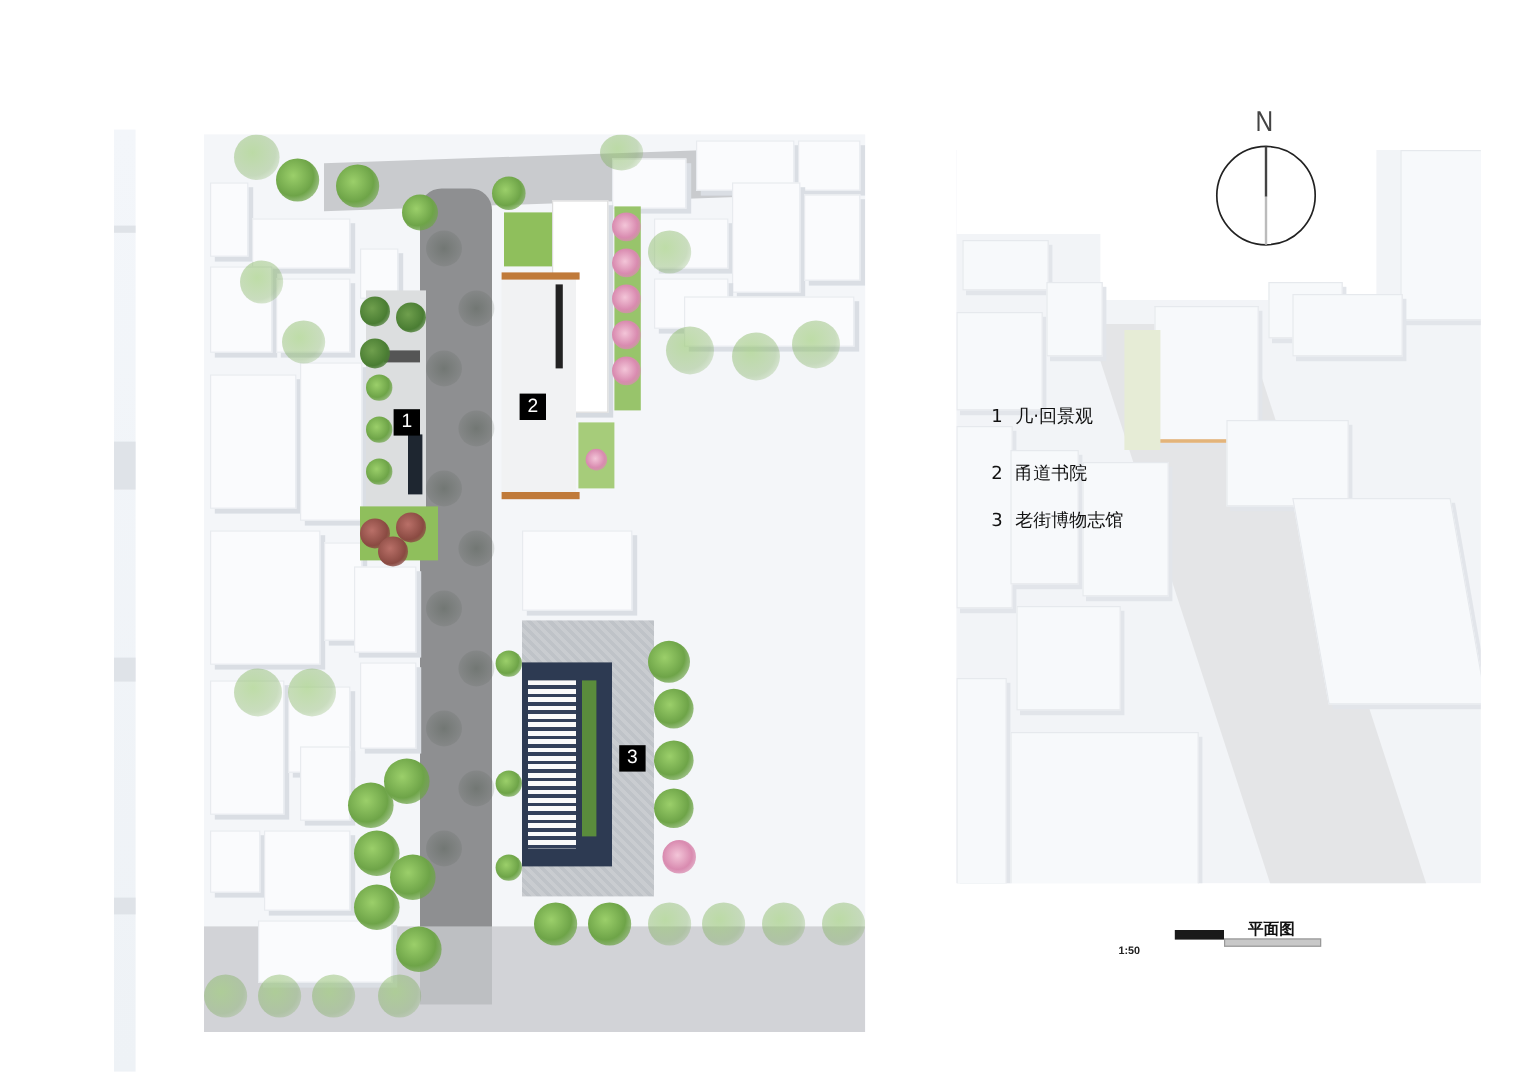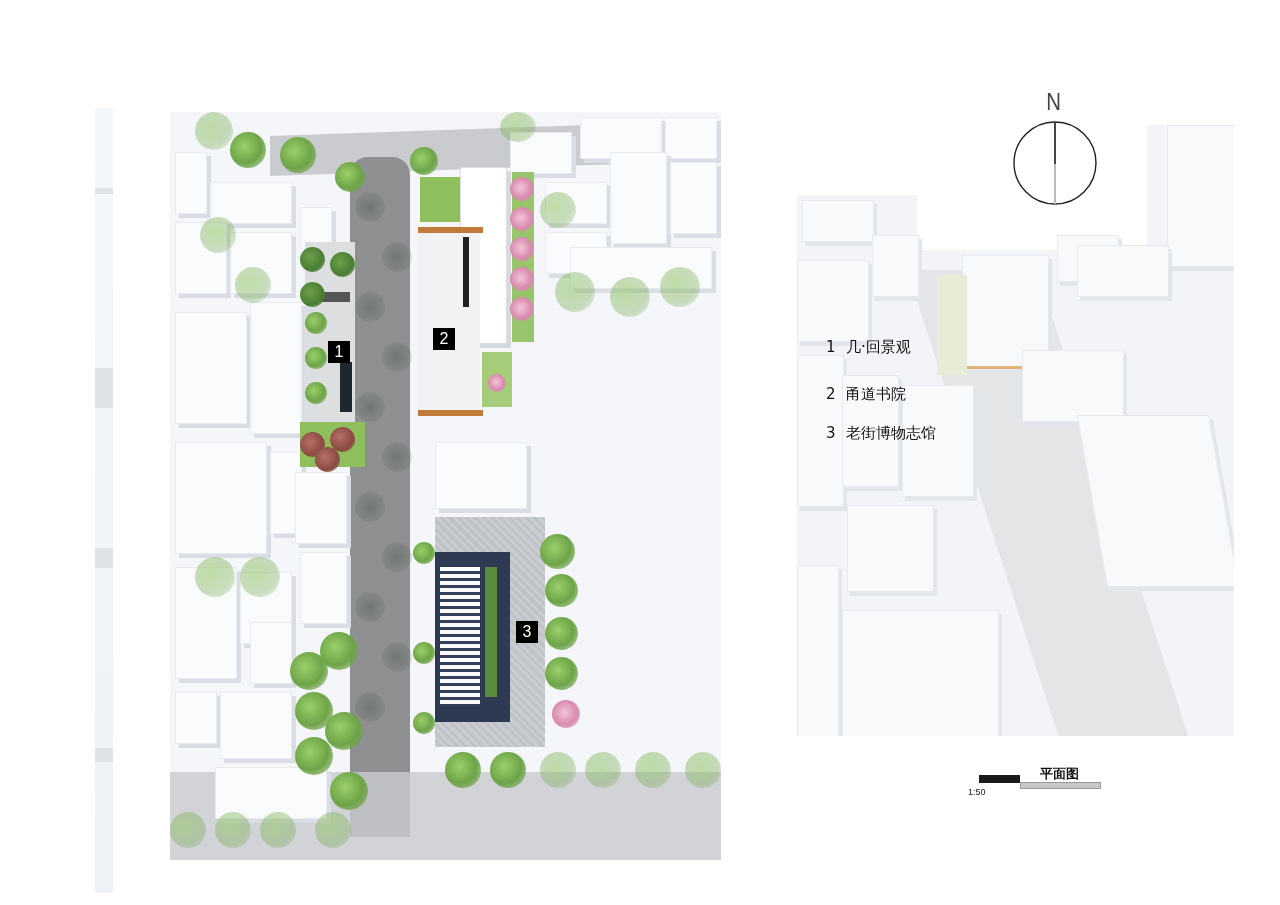--- a/index.html
+++ b/index.html
@@ -50,22 +50,22 @@
 
   
   .compass-n { position: absolute; left: 1045px; top: 88px; font-size: 24px; color: #444;
                font-family: "Liberation Sans", sans-serif; transform: scaleX(0.85); }
 
   
   .scale-title { position: absolute; left: 1040px; top: 765px; font-size: 13px; color: #111; font-weight: bold; }
   .scale-black { position: absolute; left: 979px; top: 775px; width: 41px; height: 8px; background: #1a1a1a; }
   .scale-grey { position: absolute; left: 1020px; top: 782px; width: 81px; height: 7px;
                 background: #c8c8c8; border: 1px solid #999; box-sizing: border-box; }
-  .scale-text { position: absolute; left: 968px; top: 787px; font-size: 9px; color: #222;
-                font-family: "Liberation Sans", sans-serif; }
+  .scale-text { position: absolute; left: 932px; top: 787px; font-size: 9px; color: #222;
+                font-family: "Liberation Sans", sans-serif; font-weight: bold; }
 </style>
 </head>
 <body>
 
 <div class="strip">
   <div class="blk" style="top:80px;height:6px;"></div>
   <div class="blk" style="top:260px;height:40px;"></div>
   <div class="blk" style="top:440px;height:20px;"></div>
   <div class="blk" style="top:640px;height:14px;"></div>
 </div>

